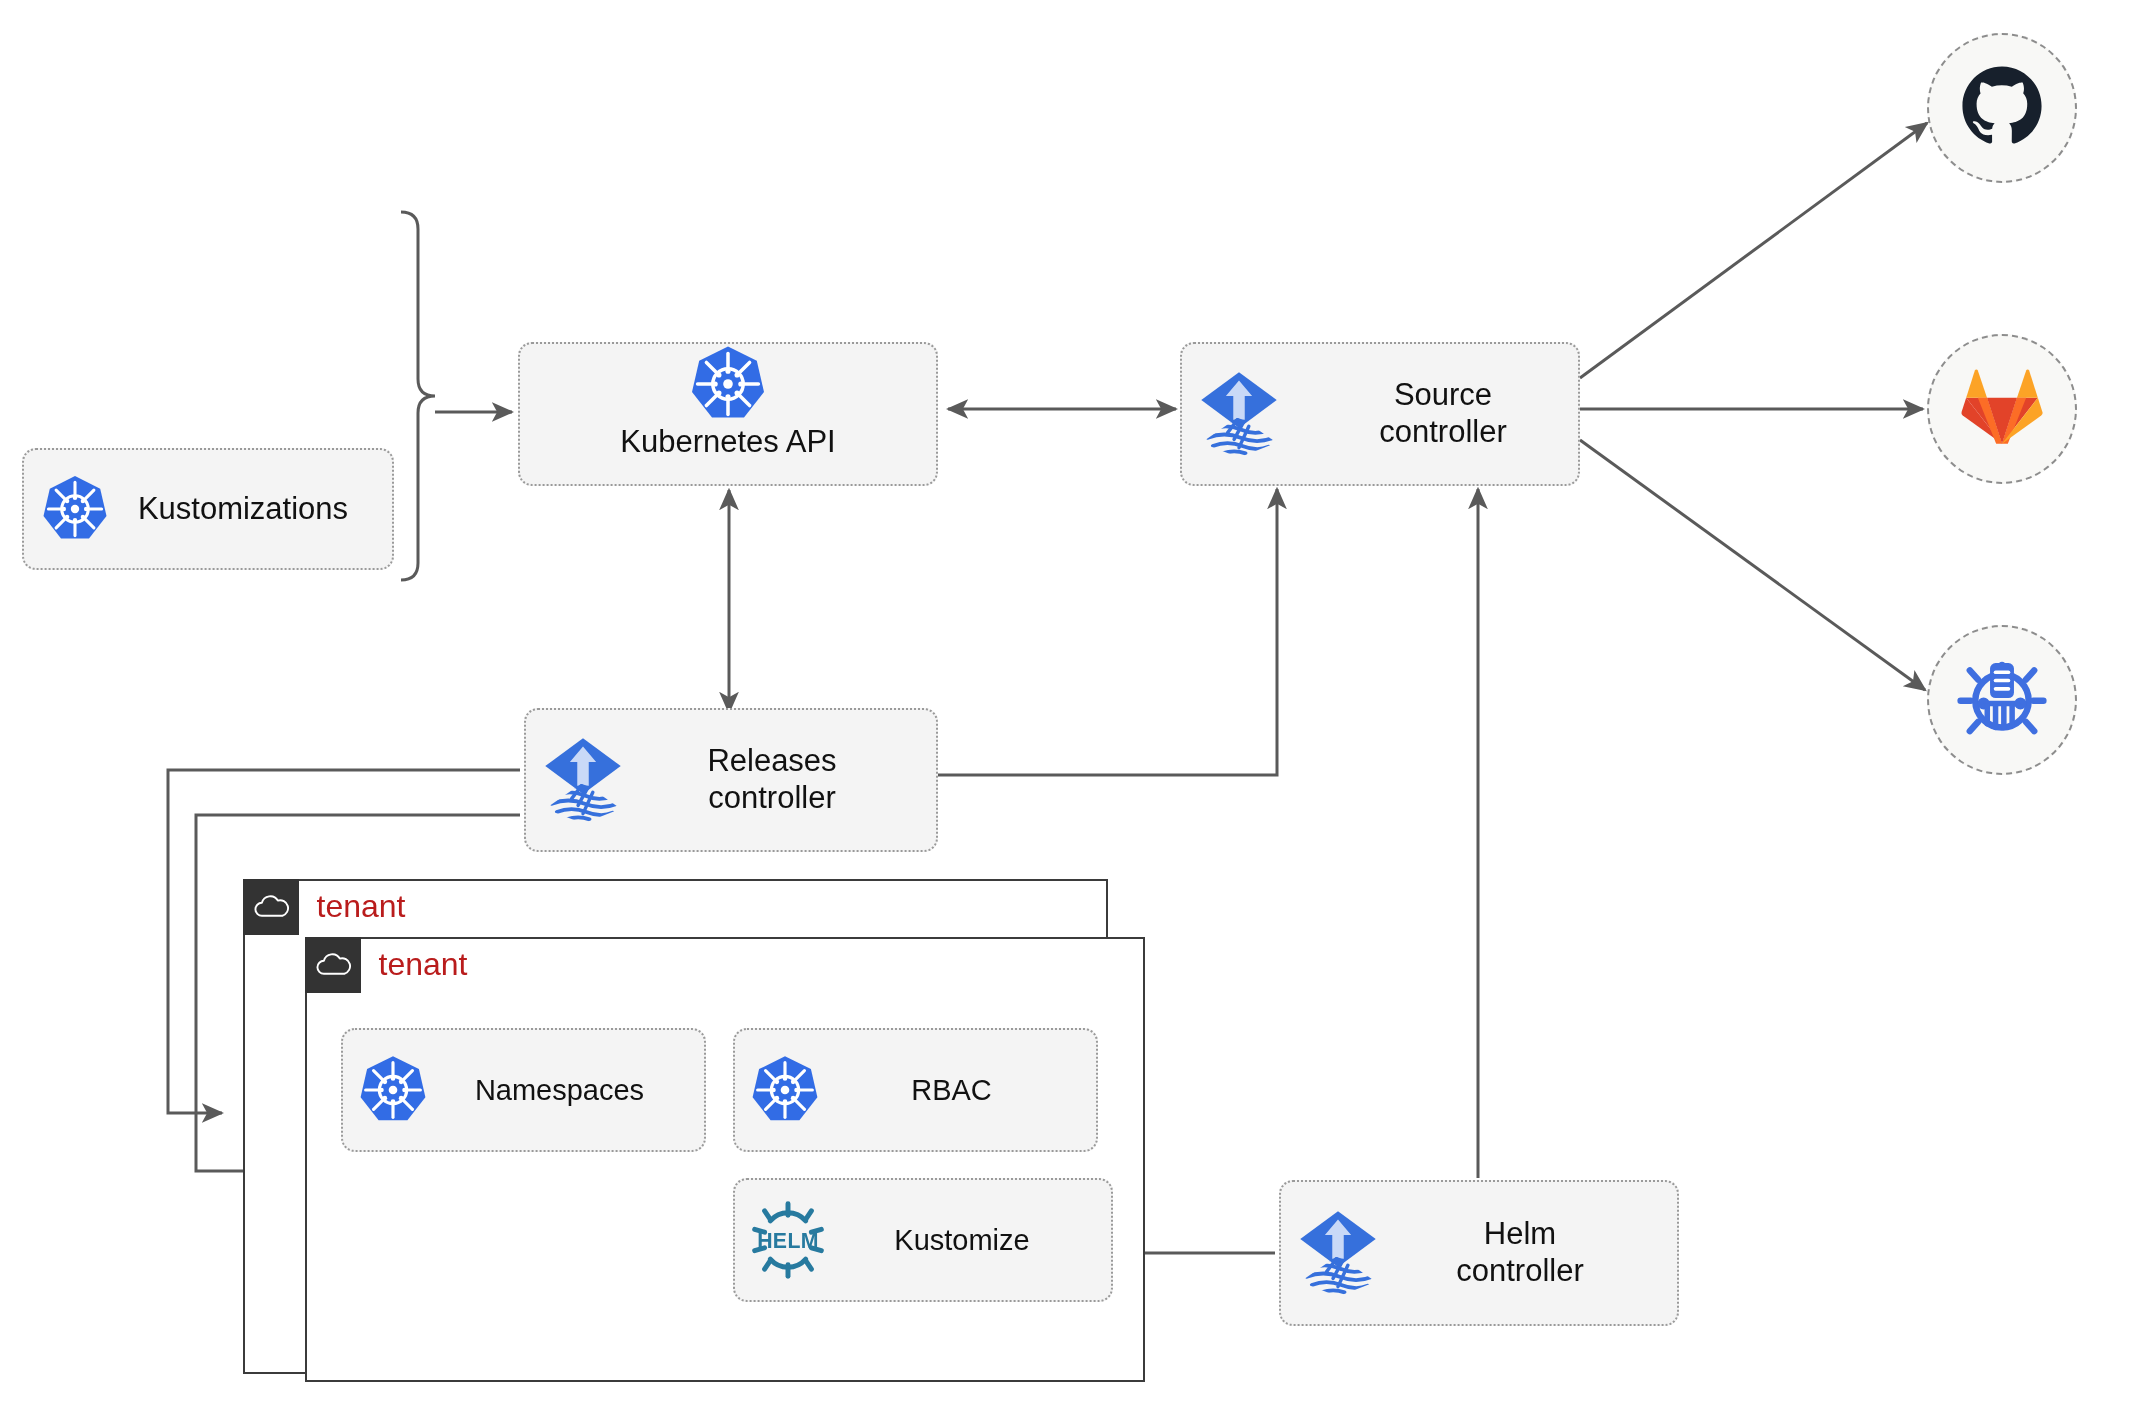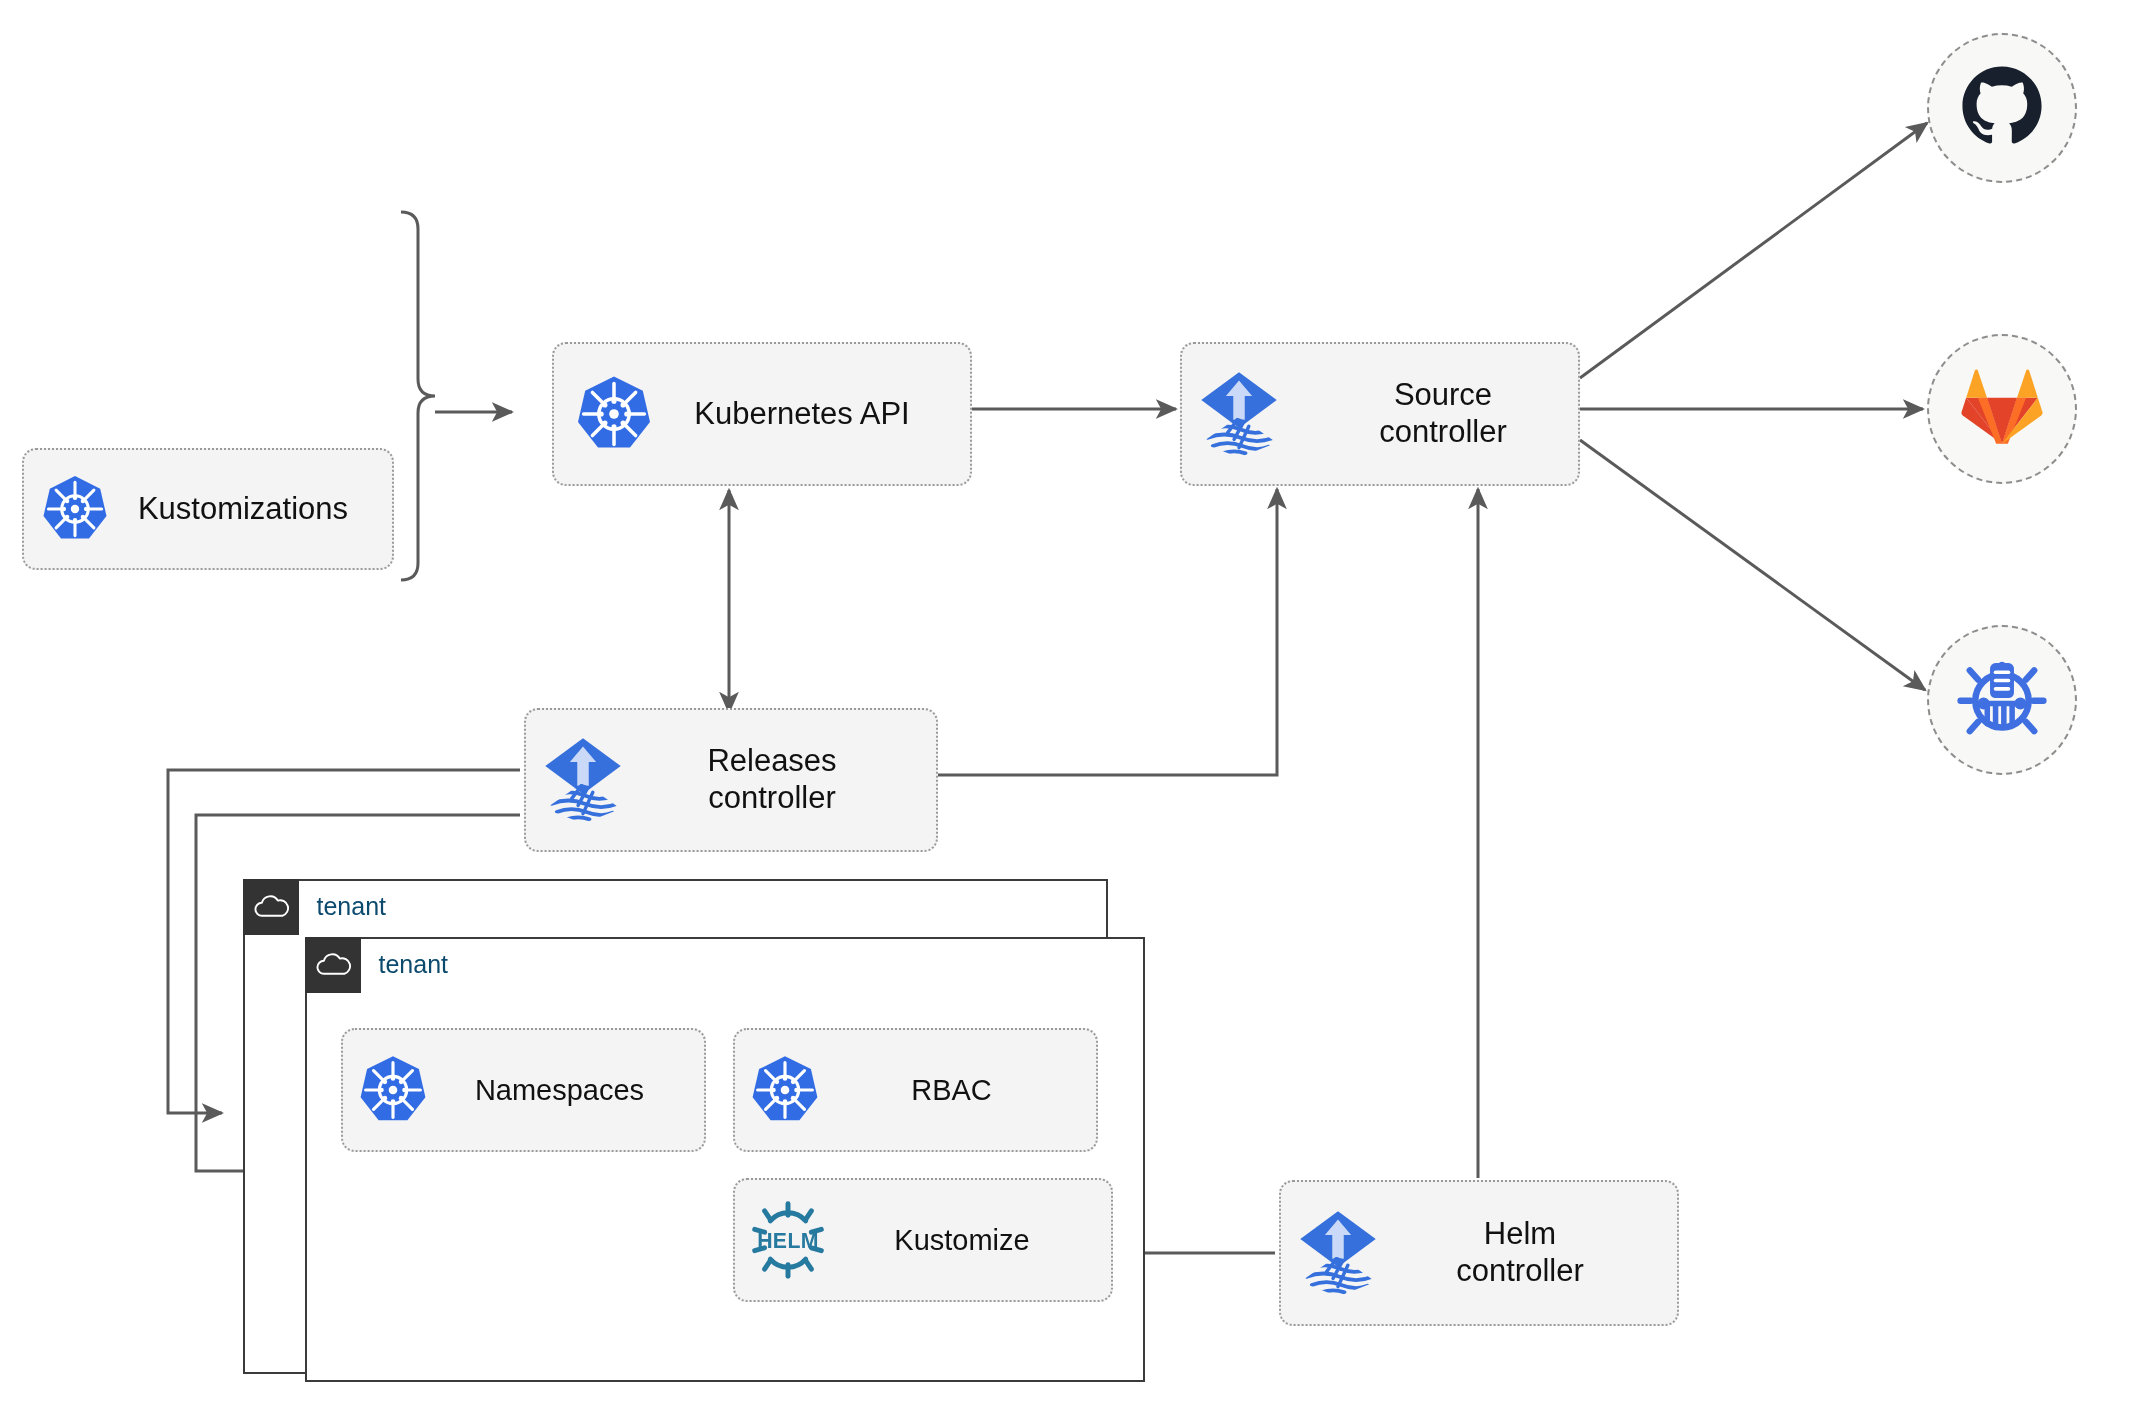--- a/index.html
+++ b/index.html
@@ -57,22 +57,22 @@
     height: 56px;
     display: flex;
     align-items: center;
   }
   .tenant-badge {
     width: 56px; height: 56px;
     background: #333333;
     display: flex; align-items: center; justify-content: center;
   }
   .tenant-title {
-    font-size: 25px;
-    color: #0c4a6e;
+    font-size: 32px;
+    color: #b91c1c;
     padding-left: 18px;
     white-space: nowrap;
   }
 
   
   .provider {
     position: absolute;
     width: 150px; height: 150px;
     border-radius: 50%;
     background: #f8f8f6;
@@ -250,21 +250,21 @@
 
   <div class="node" style="left:22px; top:448px; width:372px; height:122px; padding:0 16px;">
     <span class="ico">
       <svg width="70" height="70">
           <use href="#sym-k8s"></use>
         </svg>
     </span>
     <span class="lbl lbl-lg">Kustomizations</span>
   </div>
 
-  <div class="node" style="left:552px; top:342px; width:420px; height:144px; padding:0 20px;">
+  <div class="node" style="left:518px; top:342px; width:420px; height:144px; padding:0 20px;flex-direction:column;">
     <span class="ico">
       <svg width="80" height="80">
           <use href="#sym-k8s"></use>
         </svg>
     </span>
     <span class="lbl lbl-lg">Kubernetes API</span>
   </div>
 
   <div class="node" style="left:1180px; top:342px; width:400px; height:144px; padding:0 16px;gap:44px;">
     <span class="ico">

